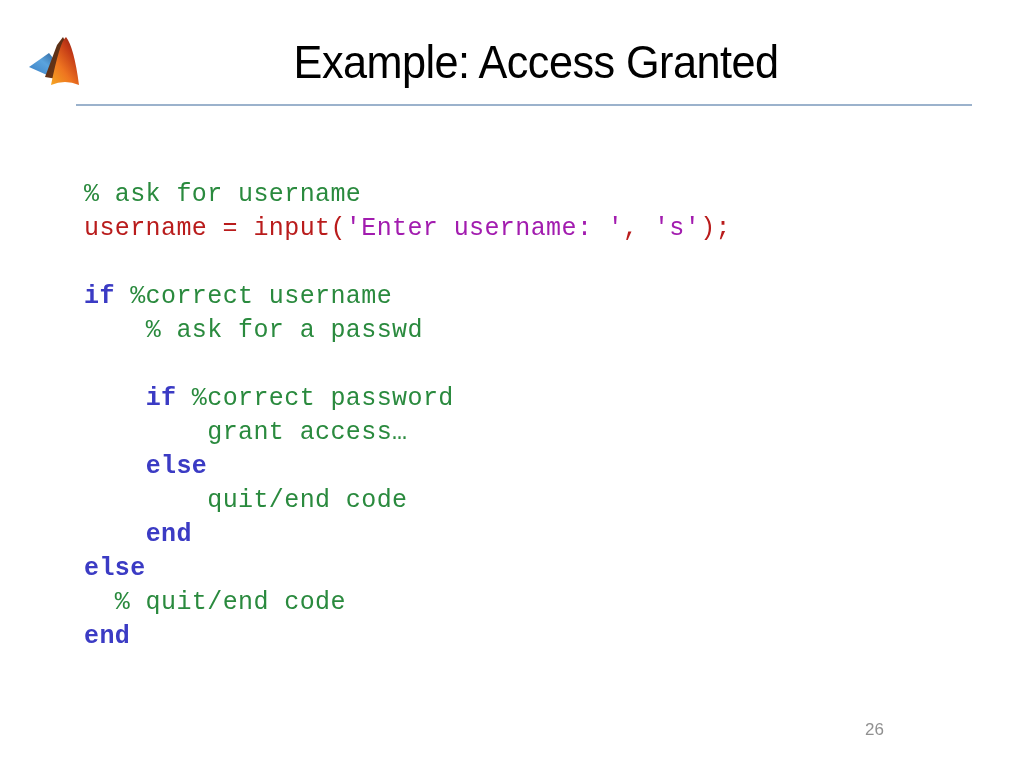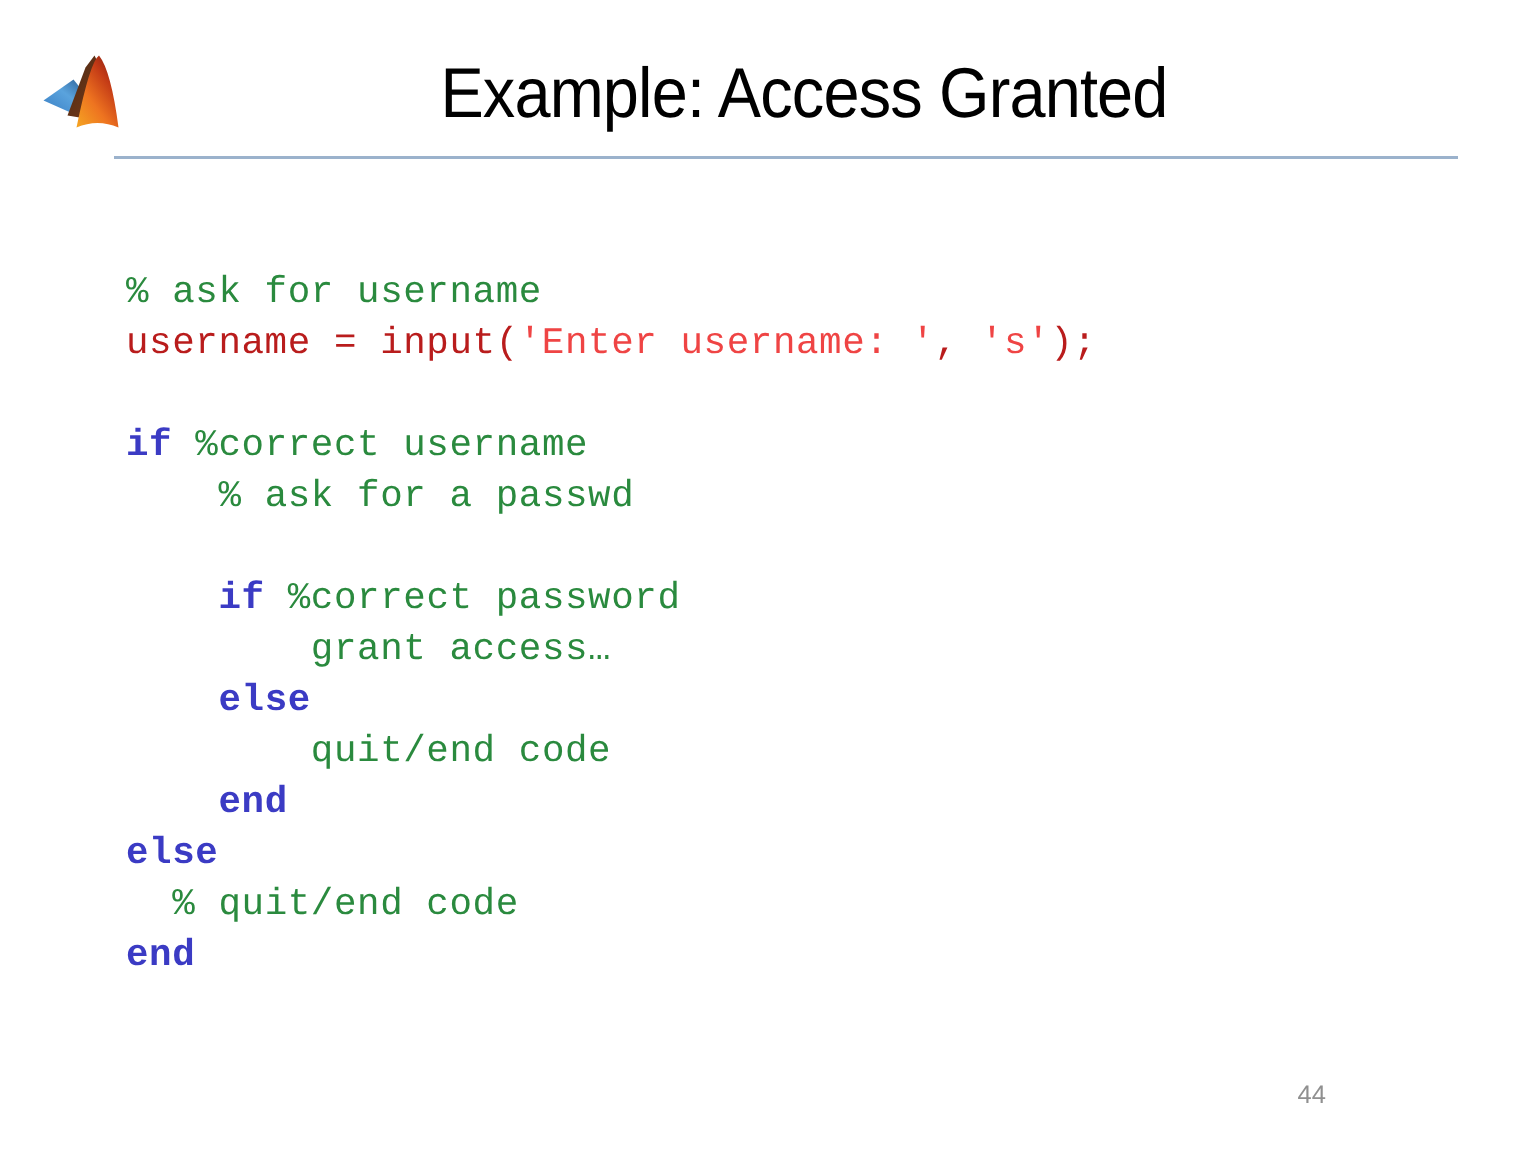--- a/index.html
+++ b/index.html
@@ -84,21 +84,21 @@
     white-space: pre;
   }
 
   .code-line.blank {
     height: 34px;
   }
 
   .tok-comment { color: #2a8a3e; }
   .tok-keyword { color: #3b3bc4; font-weight: bold; }
   .tok-plain   { color: #b91c1c; }
-  .tok-string  { color: #ef4444; }
+  .tok-string  { color: #a21caf; }
 
   
   .page-number {
     position: absolute;
     right: 48px;
     bottom: 28px;
     font-family: "Liberation Sans", sans-serif;
     font-size: 17px;
     color: #909090;
   }
@@ -135,15 +135,15 @@
       </svg>
     </span>
 
     <div class="slide-title">Example: Access Granted</div>
 
     <div class="title-rule"></div>
   </div>
 
   <div class="code-block"><div class="code-line"><span class="tok-comment">% ask for username</span></div><div class="code-line"><span class="tok-plain">username = input(</span><span class="tok-string">'Enter username: '</span><span class="tok-plain">, </span><span class="tok-string">'s'</span><span class="tok-plain">);</span></div><div class="code-line blank">&nbsp;</div><div class="code-line"><span class="tok-keyword">if </span><span class="tok-comment">%correct username</span></div><div class="code-line">    <span class="tok-comment">% ask for a passwd</span></div><div class="code-line blank">&nbsp;</div><div class="code-line">    <span class="tok-keyword">if </span><span class="tok-comment">%correct password</span></div><div class="code-line">        <span class="tok-comment">grant access…</span></div><div class="code-line">    <span class="tok-keyword">else</span></div><div class="code-line">        <span class="tok-comment">quit/end code</span></div><div class="code-line">    <span class="tok-keyword">end</span></div><div class="code-line"><span class="tok-keyword">else</span></div><div class="code-line">  <span class="tok-comment">% quit/end code</span></div><div class="code-line"><span class="tok-keyword">end</span></div></div>
 
-  <div class="page-number">44</div>
+  <div class="page-number">26</div>
 
 </div>
 
 </body></html>

